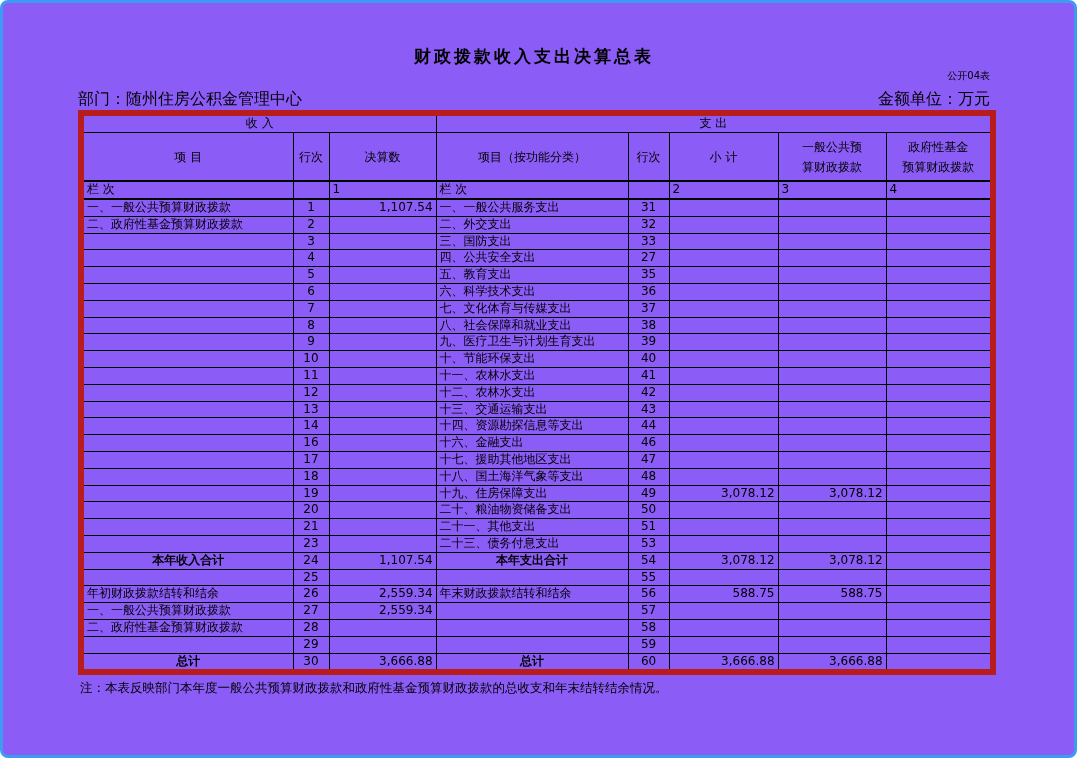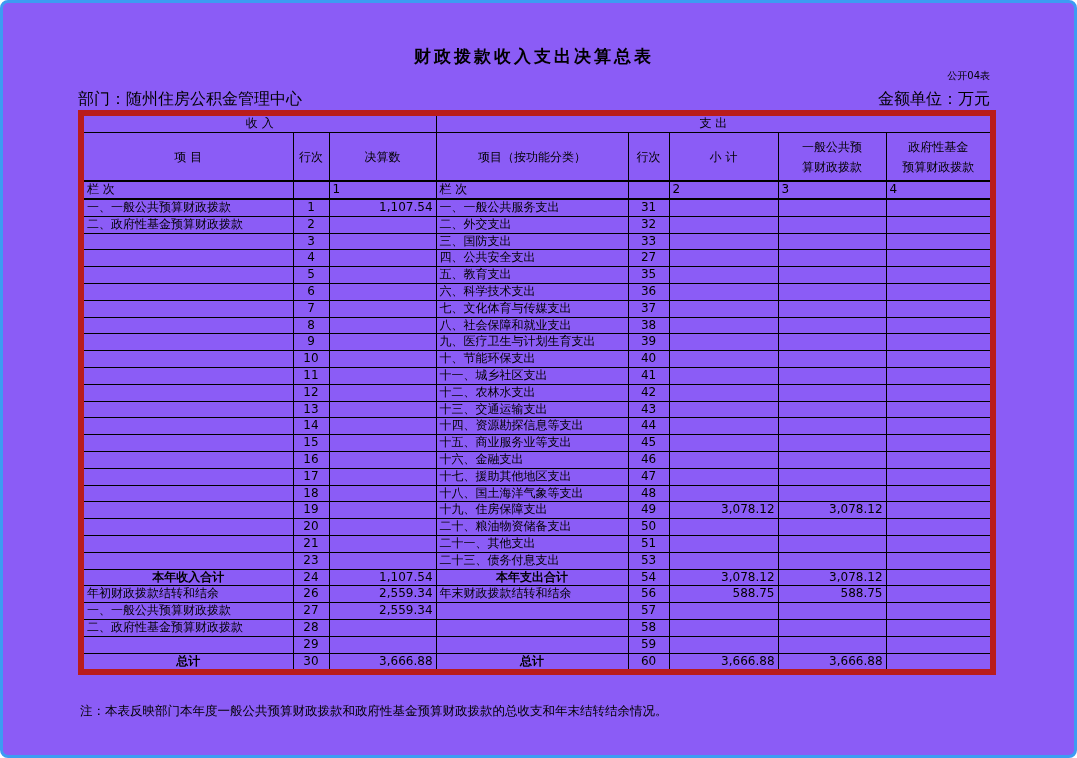--- a/index.html
+++ b/index.html
@@ -51,21 +51,21 @@
     height: 49px; text-align: center;
     white-space: pre-line; line-height: 20px;
     border-bottom: 2px solid #000;
   }
   tr.h3 td { border-bottom: 2px solid #000; }
   td.lbl { text-align: left; }
   td.lbl.tot { text-align: center; font-weight: bold; }
   td.lineno { text-align: center; }
   td.amt { text-align: right; }
   .note {
-    position: absolute; top: 700px; left: 77px; width: 980px;
+    position: absolute; top: 677px; left: 77px; width: 980px;
     font-size: 12.5px; text-align: left;
   }
 </style>
 </head>
 <body>
 
 <div class="frame">
 
   <div class="page-title">财政拨款收入支出决算总表</div>
 
@@ -213,21 +213,21 @@
           <td class="lbl">十、节能环保支出</td>
           <td class="lineno">40</td>
           <td class="amt"></td>
           <td class="amt"></td>
           <td class="amt"></td>
         </tr>
         <tr>
           <td class="lbl"></td>
           <td class="lineno">11</td>
           <td class="amt"></td>
-          <td class="lbl">十一、城乡社区支出</td>
+          <td class="lbl">十一、农林水支出</td>
           <td class="lineno">41</td>
           <td class="amt"></td>
           <td class="amt"></td>
           <td class="amt"></td>
         </tr>
         <tr>
           <td class="lbl"></td>
           <td class="lineno">12</td>
           <td class="amt"></td>
           <td class="lbl">十二、农林水支出</td>
@@ -245,30 +245,20 @@
           <td class="amt"></td>
           <td class="amt"></td>
           <td class="amt"></td>
         </tr>
         <tr>
           <td class="lbl"></td>
           <td class="lineno">14</td>
           <td class="amt"></td>
           <td class="lbl">十四、资源勘探信息等支出</td>
           <td class="lineno">44</td>
-          <td class="amt"></td>
-          <td class="amt"></td>
-          <td class="amt"></td>
-        </tr>
-        <tr>
-          <td class="lbl"></td>
-          <td class="lineno">15</td>
-          <td class="amt"></td>
-          <td class="lbl">十五、商业服务业等支出</td>
-          <td class="lineno">45</td>
           <td class="amt"></td>
           <td class="amt"></td>
           <td class="amt"></td>
         </tr>
         <tr>
           <td class="lbl"></td>
           <td class="lineno">16</td>
           <td class="amt"></td>
           <td class="lbl">十六、金融支出</td>
           <td class="lineno">46</td>
@@ -340,20 +330,30 @@
           <td class="lbl tot">本年收入合计</td>
           <td class="lineno">24</td>
           <td class="amt">1,107.54</td>
           <td class="lbl tot">本年支出合计</td>
           <td class="lineno">54</td>
           <td class="amt">3,078.12</td>
           <td class="amt">3,078.12</td>
           <td class="amt"></td>
         </tr>
         <tr>
+          <td class="lbl"></td>
+          <td class="lineno">25</td>
+          <td class="amt"></td>
+          <td class="lbl"></td>
+          <td class="lineno">55</td>
+          <td class="amt"></td>
+          <td class="amt"></td>
+          <td class="amt"></td>
+        </tr>
+        <tr>
           <td class="lbl">年初财政拨款结转和结余</td>
           <td class="lineno">26</td>
           <td class="amt">2,559.34</td>
           <td class="lbl">年末财政拨款结转和结余</td>
           <td class="lineno">56</td>
           <td class="amt">588.75</td>
           <td class="amt">588.75</td>
           <td class="amt"></td>
         </tr>
         <tr>

